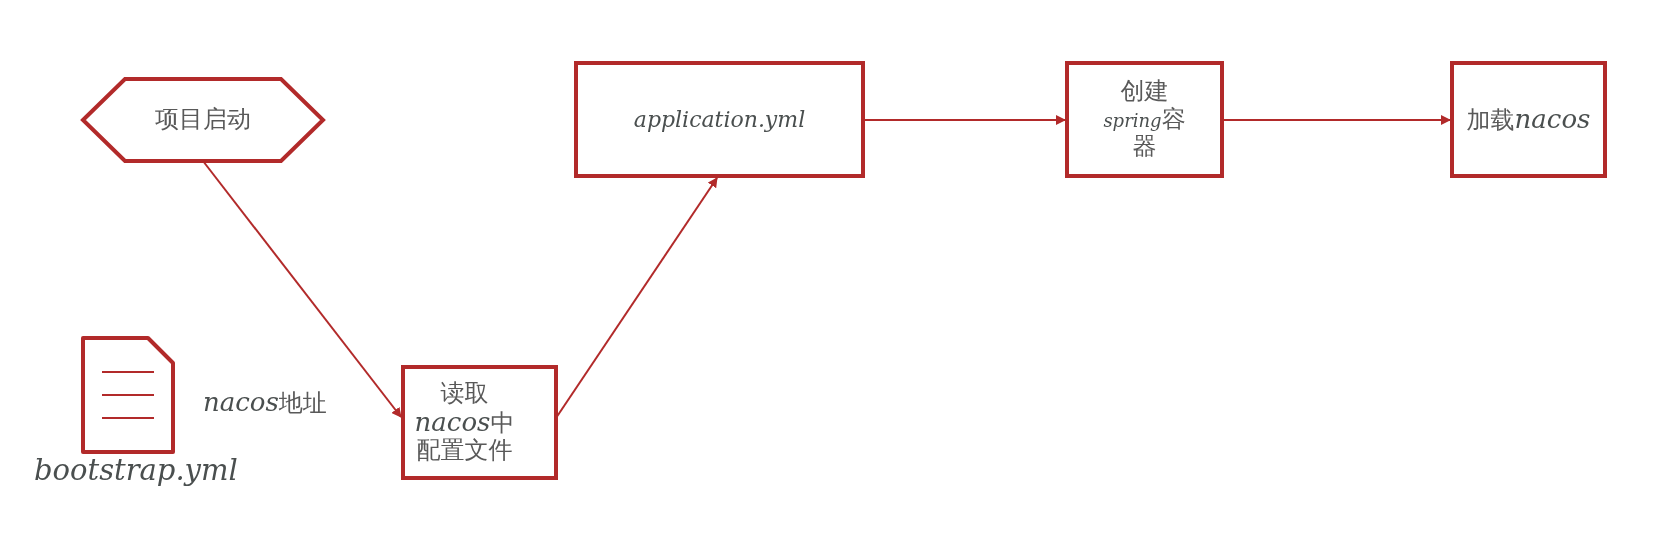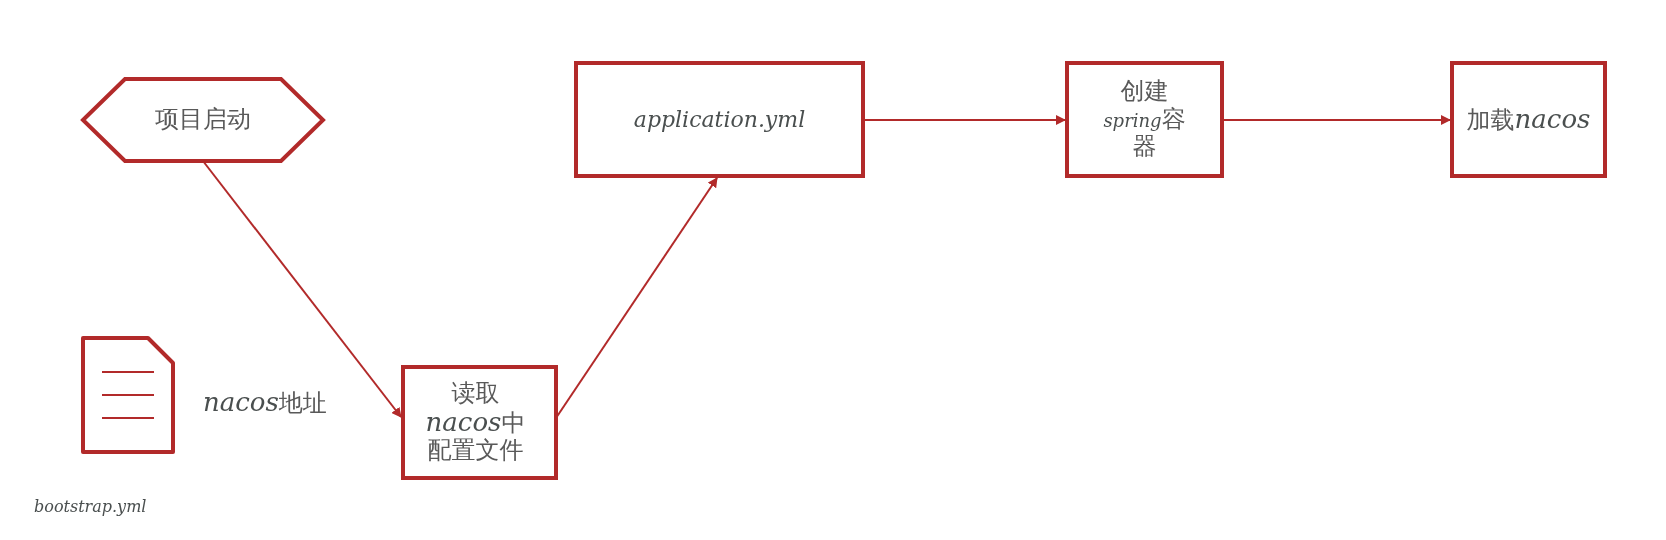--- a/index.html
+++ b/index.html
@@ -65,23 +65,23 @@
 <div class="lbl node-text" style="left:1067px; top:63px; width:155px; height:113px;">
   <span>创建</span>
   <span><span class="en" style="font-size:18px;">spring</span><span>容</span></span>
   <span>器</span>
 </div>
 
 <div class="lbl node-text" style="left:1452px; top:63px; width:153px; height:113px;">
   <span><span>加载</span><span class="en" style="font-size:26px;">nacos</span></span>
 </div>
 
-<div class="lbl node-text" style="left:399px; top:367px; width:153px; height:111px;">
+<div class="lbl node-text" style="left:388px; top:367px; width:153px; height:111px;">
   <span>读取</span>
   <span><span class="en" style="font-size:26px;">nacos</span><span>中</span></span>
   <span>配置文件</span>
 </div>
 
 <div class="lbl" style="left:203px; top:388px;">
   <span class="en" style="font-size:26px;">nacos</span><span>地址</span>
 </div>
 
-<div class="lbl en" style="left:34px; top:498px; font-size:16px;">bootstrap.yml</div>
+<div class="lbl en" style="left:34px; top:454px; font-size:29px;">bootstrap.yml</div>
 
 </body></html>

